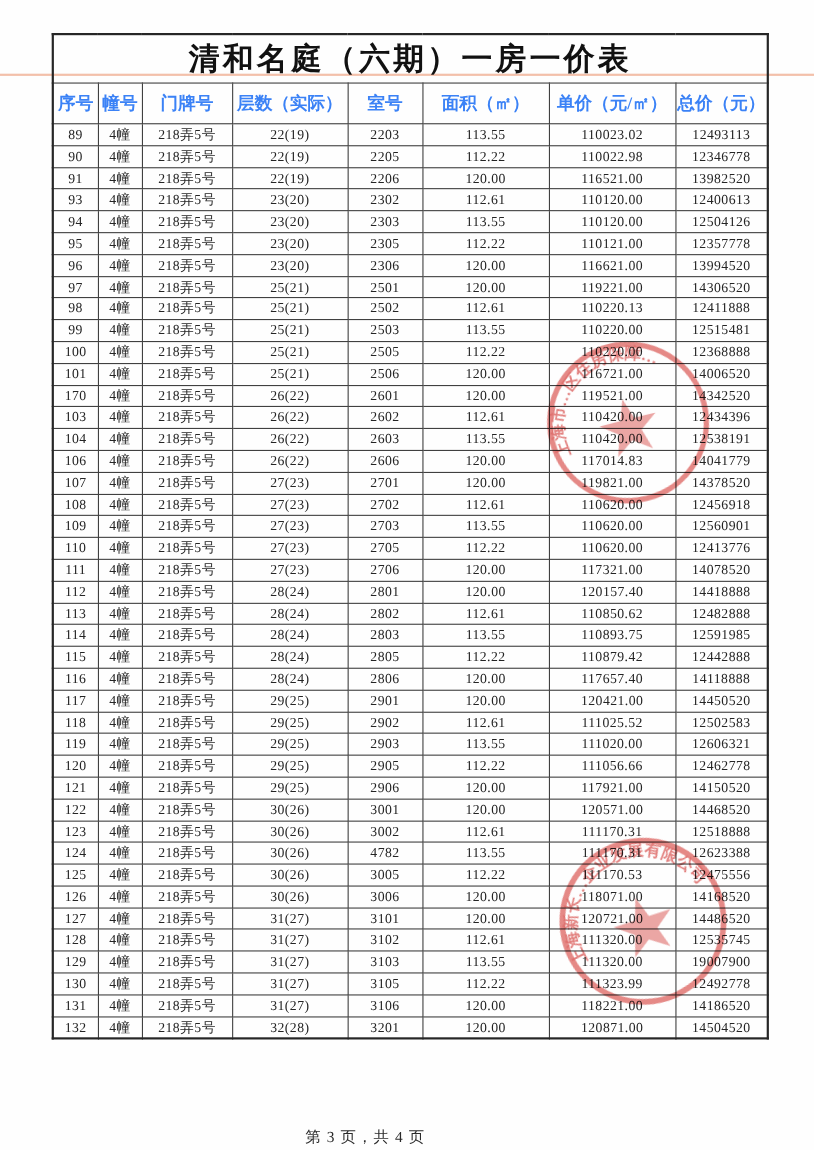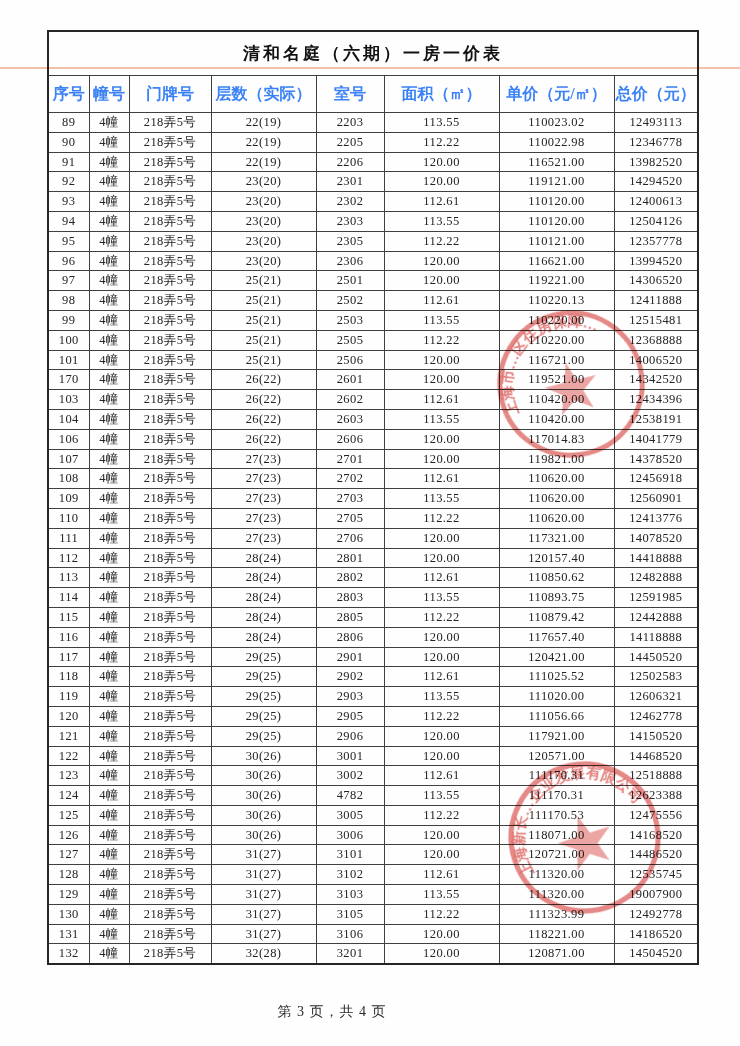--- a/index.html
+++ b/index.html
@@ -15,30 +15,30 @@
   table.price-table {
     position:absolute; left:47px; top:30px; width:650px;
     border-collapse:collapse; table-layout:fixed;
     border:2.5px solid #262626;
   }
   .price-table th, .price-table td {
     border:1px solid #404040; text-align:center; vertical-align:middle;
     padding:0; overflow:hidden; white-space:nowrap;
   }
   .title-row th {
-    height:43px; font-size:17px; font-weight:bold; letter-spacing:3px; color:#111;
+    height:43px; font-size:28px; font-weight:bold; letter-spacing:3px; color:#111;
   }
   .header-row th {
     height:36px; font-size:16px; font-weight:bold; color:#3b82f6;
   }
   .price-table td {
     height:18.8px; line-height:18.8px; font-size:12.5px; letter-spacing:.4px; color:#242424;
   }
   .footer-text {
-    position:absolute; left:0; top:1003px; width:664px; text-align:center;
+    position:absolute; left:0; top:1025px; width:664px; text-align:center;
     font-size:14px; letter-spacing:1px; color:#2a2a2a;
   }
   .watermark {
     position:absolute; right:2px; top:1010px;
     font-family:"Liberation Sans","DejaVu Sans",sans-serif;
     font-size:17px; font-weight:bold; letter-spacing:1px;
     color:#8c8c8c;
     text-shadow:1px 1px 0 #ffffff, -1px -1px 0 #ffffff, 2px 2px 1px #c9c9c9;
   }
   .stamp {
@@ -107,30 +107,20 @@
           <td>91</td>
           <td>4幢</td>
           <td>218弄5号</td>
           <td>22(19)</td>
           <td>2206</td>
           <td>120.00</td>
           <td>116521.00</td>
           <td>13982520</td>
         </tr>
         <tr>
-          <td>92</td>
-          <td>4幢</td>
-          <td>218弄5号</td>
-          <td>23(20)</td>
-          <td>2301</td>
-          <td>120.00</td>
-          <td>119121.00</td>
-          <td>14294520</td>
-        </tr>
-        <tr>
           <td>93</td>
           <td>4幢</td>
           <td>218弄5号</td>
           <td>23(20)</td>
           <td>2302</td>
           <td>112.61</td>
           <td>110120.00</td>
           <td>12400613</td>
         </tr>
         <tr>

